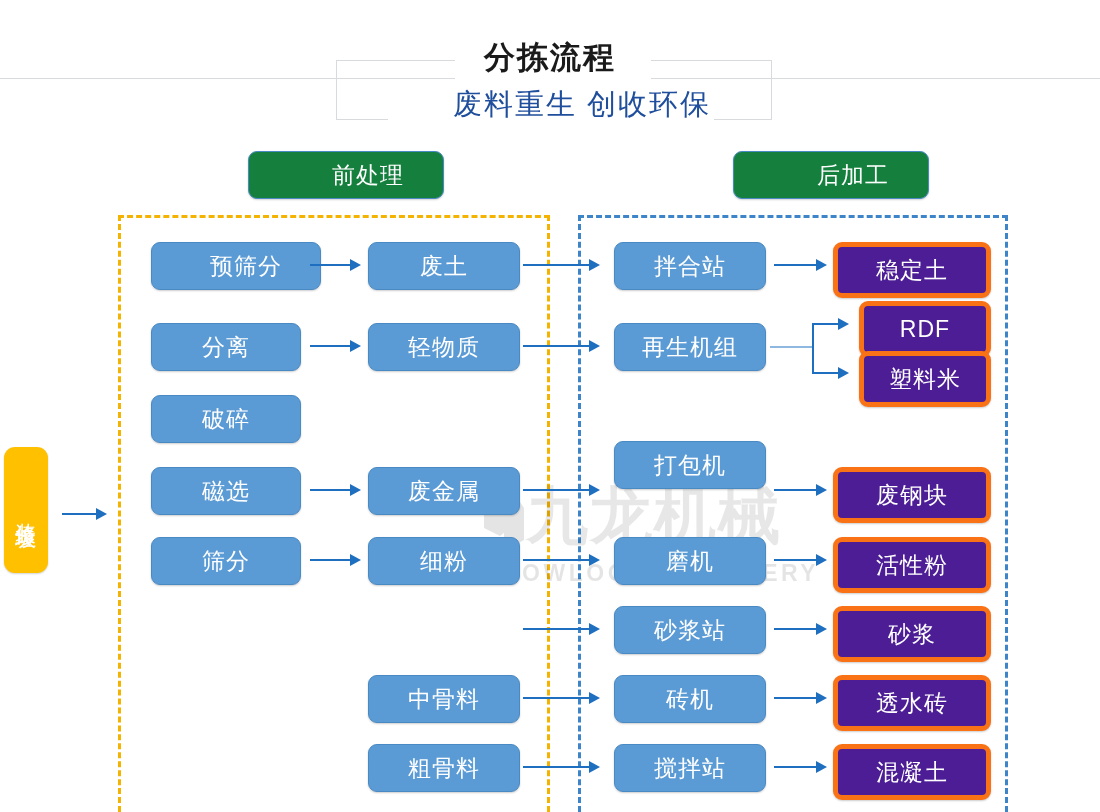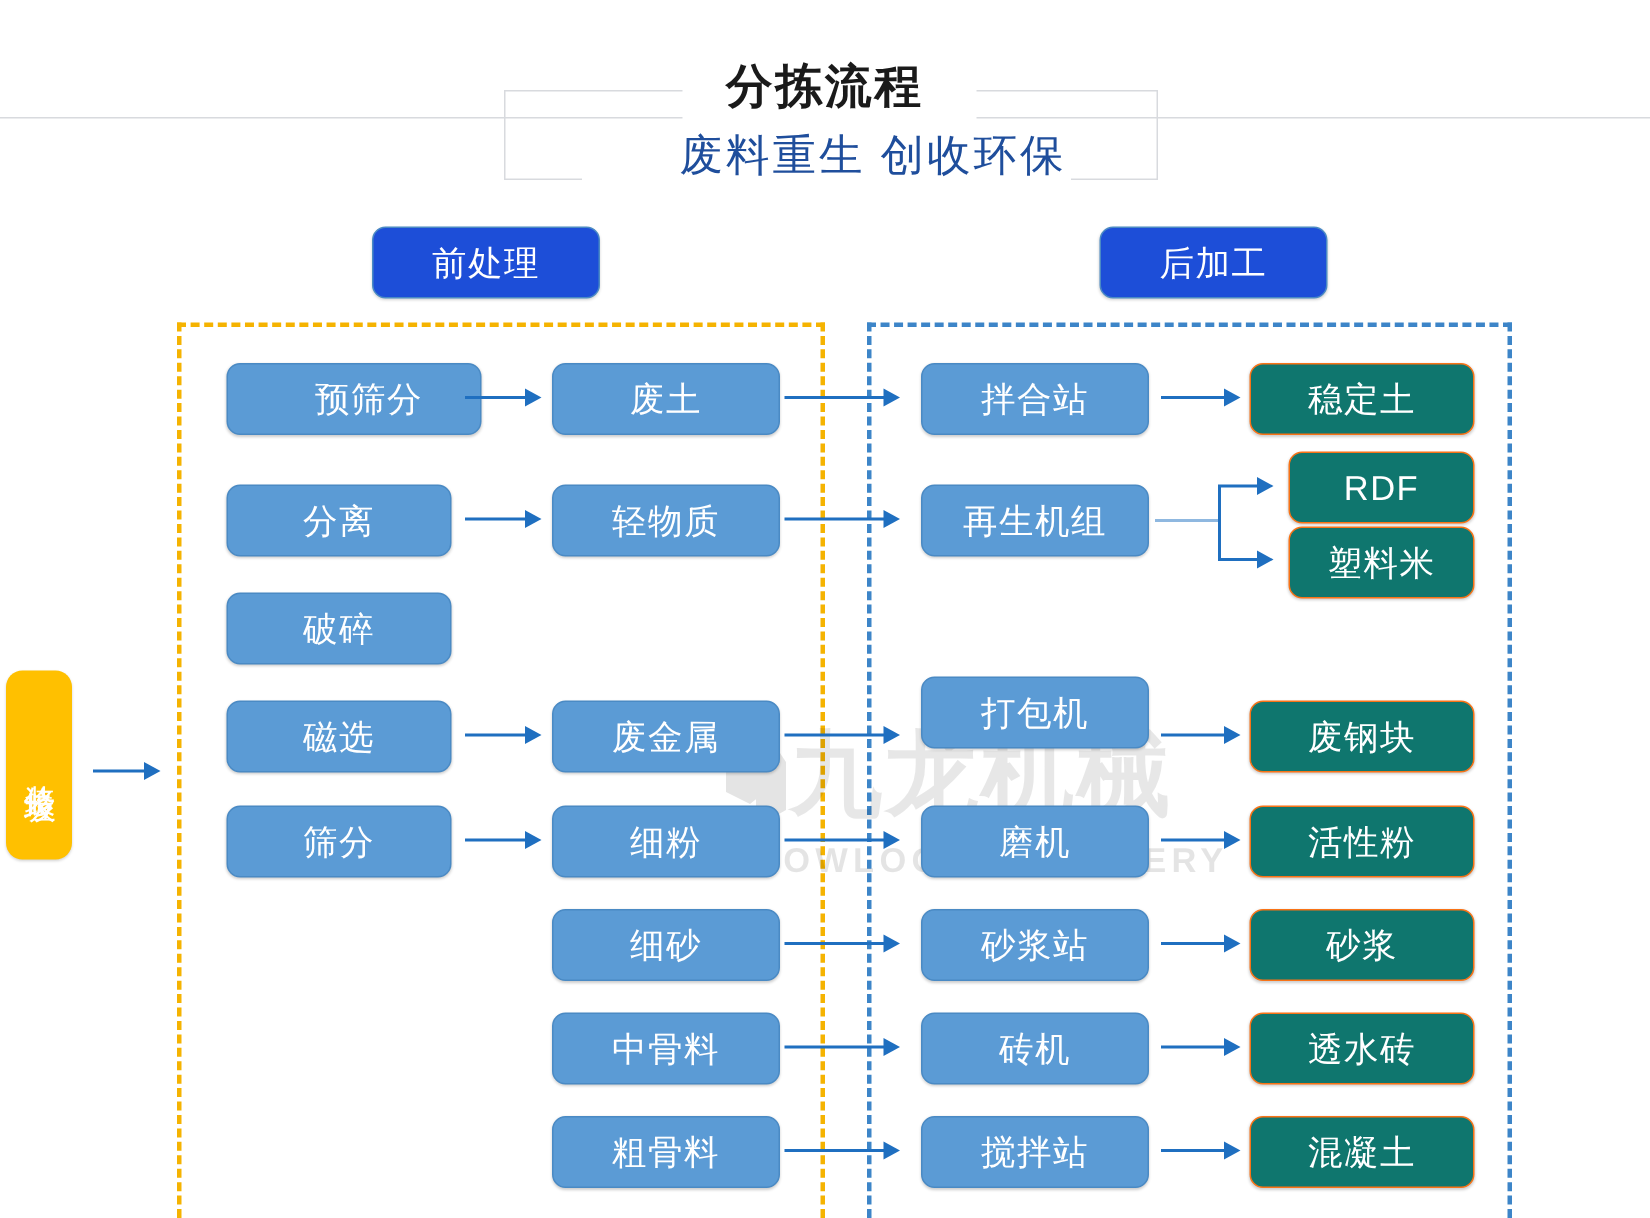--- a/index.html
+++ b/index.html
@@ -68,26 +68,26 @@
   }
   .frame-post{
     left:578px;top:215px;width:430px;height:597px;
     border:3px dashed #3d85c8;border-bottom:none;
   }
 
   
   .tag{
     position:absolute;height:46px;
     border-radius:9px;
-    background:#1d4ed8;
+    background:#15803d;
     border:1px solid #4a8ac4;
     box-shadow:0 1px 2px rgba(0,0,0,.18);
     color:#ffffff;font-size:23px;
     display:flex;align-items:center;justify-content:center;
-    letter-spacing:1px;white-space:nowrap;
+    letter-spacing:1px;white-space:nowrap;padding-left:44px;
   }
   .tag-pre{left:248px;top:151px;width:150px;}
   .tag-post{left:733px;top:151px;width:150px;}
 
   
   .node-input{
     position:absolute;left:4px;top:447px;width:44px;height:126px;
     border-radius:11px;background:#ffc000;
     box-shadow:0 1px 2px rgba(0,0,0,.18);
     color:#ffffff;font-size:21px;line-height:29px;
@@ -102,21 +102,21 @@
   
   .node{
     position:absolute;height:46px;
     border-radius:9px;
     display:flex;align-items:center;justify-content:center;
     color:#ffffff;font-size:23px;letter-spacing:1px;
     white-space:nowrap;
     box-shadow:0 1px 2px rgba(0,0,0,.20);
   }
   .node.mid{background:#5b9bd5;border:1px solid #4a8ac4;}
-  .node.dark{background:#0f766e;border:1px solid #f97316;}
+  .node.dark{background:#4c1d95;border:5px solid #f97316;}
 
   
   .c1{left:151px;width:148px;}
   .c2{left:368px;width:150px;}
   .c3{left:614px;width:150px;}
   .c4{left:833px;width:148px;}
   .c4b{left:859px;width:122px;}
 
   
   .conn{position:absolute;}
@@ -169,27 +169,26 @@
   <div class="node mid c1" style="top:242px;padding-left:20px;">预筛分</div>
   <div class="node mid c1" style="top:323px;">分离</div>
   <div class="node mid c1" style="top:395px;">破碎</div>
   <div class="node mid c1" style="top:467px;">磁选</div>
   <div class="node mid c1" style="top:537px;">筛分</div>
 
   <div class="node mid c2" style="top:242px;">废土</div>
   <div class="node mid c2" style="top:323px;">轻物质</div>
   <div class="node mid c2" style="top:467px;">废金属</div>
   <div class="node mid c2" style="top:537px;">细粉</div>
-  <div class="node mid c2" style="top:606px;">细砂</div>
   <div class="node mid c2" style="top:675px;">中骨料</div>
   <div class="node mid c2" style="top:744px;">粗骨料</div>
 
   <div class="node mid c3" style="top:242px;">拌合站</div>
   <div class="node mid c3" style="top:323px;">再生机组</div>
-  <div class="node mid c3" style="top:451px;text-align:right;">打包机</div>
+  <div class="node mid c3" style="top:441px;text-align:right;">打包机</div>
   <div class="node mid c3" style="top:537px;">磨机</div>
   <div class="node mid c3" style="top:606px;">砂浆站</div>
   <div class="node mid c3" style="top:675px;">砖机</div>
   <div class="node mid c3" style="top:744px;">搅拌站</div>
 
   <div class="node dark c4" style="top:242px;">稳定土</div>
   <div class="node dark c4b" style="top:301px;">RDF</div>
   <div class="node dark c4b" style="top:351px;">塑料米</div>
   <div class="node dark c4" style="top:467px;">废钢块</div>
   <div class="node dark c4" style="top:537px;">活性粉</div>

